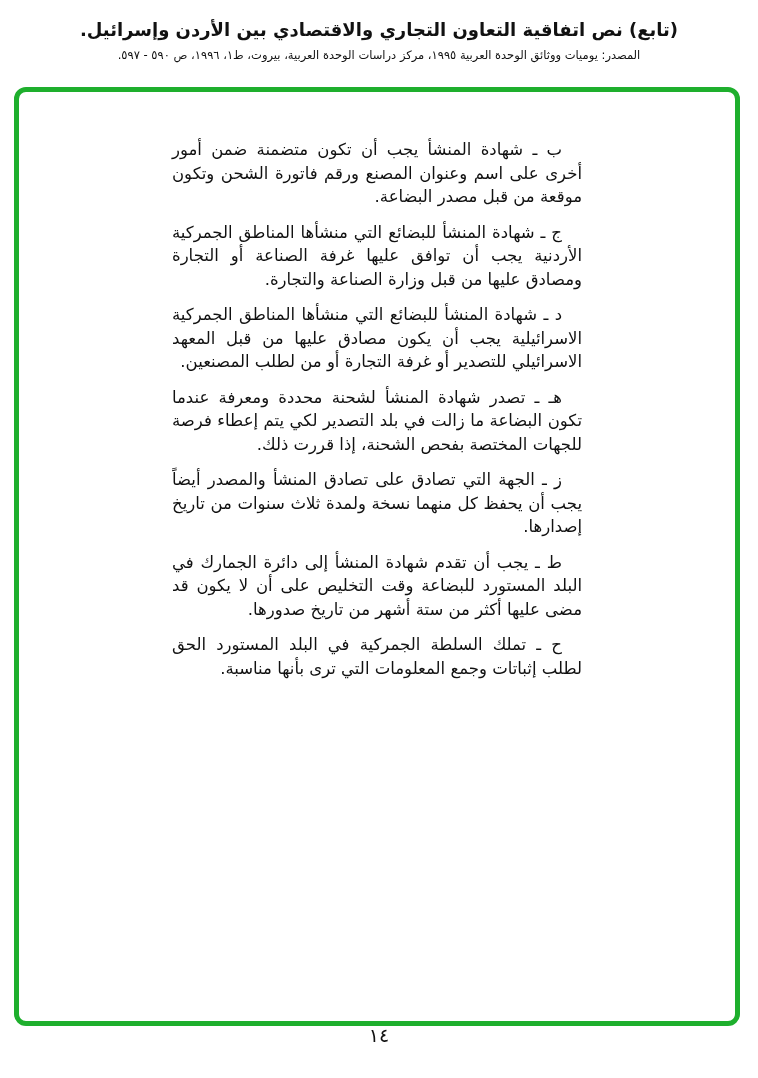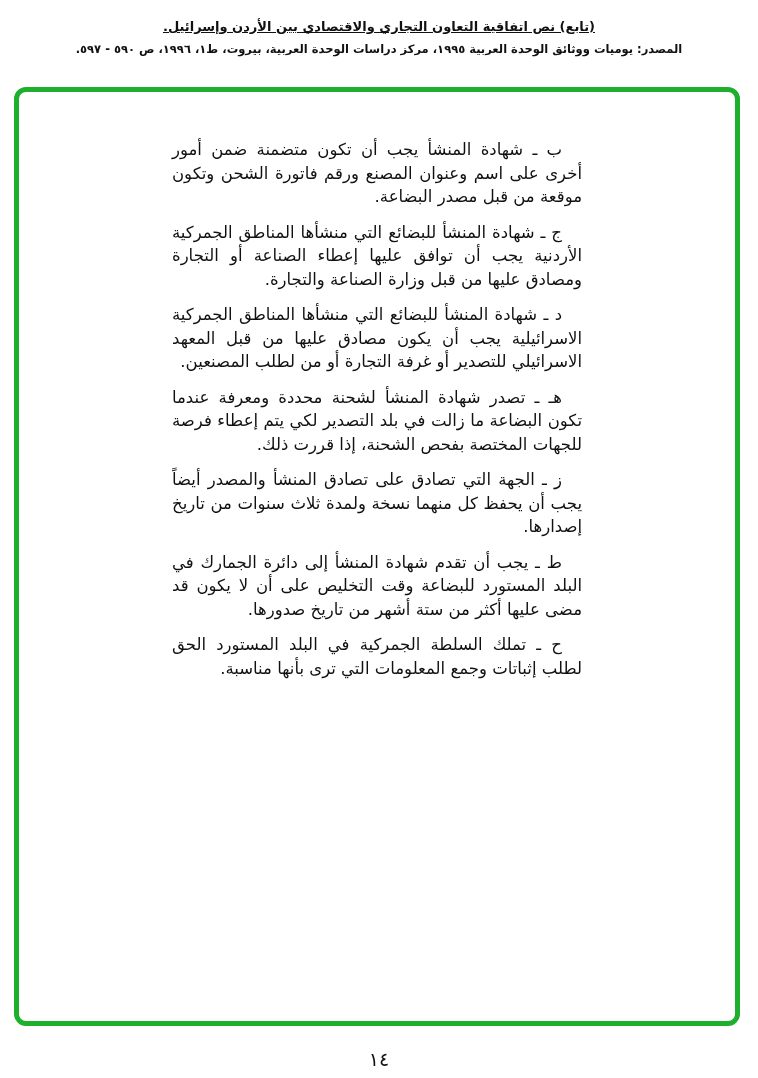--- a/index.html
+++ b/index.html
@@ -12,28 +12,27 @@
     font-family: "DejaVu Sans", sans-serif;
     color: #111111;
     overflow: hidden;
   }
   .header {
     direction: rtl;
     text-align: center;
     padding-top: 19px;
   }
   .title {
-    font-size: 13px;
+    font-size: 18px;
     font-weight: bold;
     letter-spacing: 0;
-    text-decoration: underline;
   }
   .source {
     font-size: 11.5px;
-    font-weight: bold;
+    font-weight: normal;
     margin-top: 8px;
   }
   .frame {
     position: absolute;
     top: 87px;
     left: 14px;
     width: 726px;
     height: 939px;
     border: 5px solid var(--frame-green, #1eaf2d);
     border-radius: 12px;
@@ -47,21 +46,21 @@
     margin: 46px auto 16px auto;
     font-size: 16.5px;
     line-height: 23.5px;
   }
   .para {
     margin: 0 0 12px 0;
     text-indent: 20px;
   }
   .footer {
     position: absolute;
-    top: 1048px;
+    top: 1024px;
     left: 0;
     width: 100%;
     text-align: center;
   }
   .page-number {
     font-size: 19px;
     color: #111111;
   }
 </style>
 </head>
@@ -70,21 +69,21 @@
 <div class="page">
 
   <header class="header">
     <div class="title">(تابع) نص اتفاقية التعاون التجاري والاقتصادي بين الأردن وإسرائيل.</div>
     <div class="source">المصدر: يوميات ووثائق الوحدة العربية ١٩٩٥، مركز دراسات الوحدة العربية، بيروت، ط١، ١٩٩٦، ص ٥٩٠ - ٥٩٧.</div>
   </header>
 
   <div class="frame">
     <div class="content">
         <p class="para">ب ـ شهادة المنشأ يجب أن تكون متضمنة ضمن أمور أخرى على اسم وعنوان المصنع ورقم فاتورة الشحن وتكون موقعة من قبل مصدر البضاعة.</p>
-        <p class="para">ج ـ شهادة المنشأ للبضائع التي منشأها المناطق الجمركية الأردنية يجب أن توافق عليها إعطاء الصناعة أو التجارة ومصادق عليها من قبل وزارة الصناعة والتجارة.</p>
+        <p class="para">ج ـ شهادة المنشأ للبضائع التي منشأها المناطق الجمركية الأردنية يجب أن توافق عليها غرفة الصناعة أو التجارة ومصادق عليها من قبل وزارة الصناعة والتجارة.</p>
         <p class="para">د ـ شهادة المنشأ للبضائع التي منشأها المناطق الجمركية الاسرائيلية يجب أن يكون مصادق عليها من قبل المعهد الاسرائيلي للتصدير أو غرفة التجارة أو من لطلب المصنعين.</p>
         <p class="para">هـ ـ تصدر شهادة المنشأ لشحنة محددة ومعرفة عندما تكون البضاعة ما زالت في بلد التصدير لكي يتم إعطاء فرصة للجهات المختصة بفحص الشحنة، إذا قررت ذلك.</p>
         <p class="para">ز ـ الجهة التي تصادق على تصادق المنشأ والمصدر أيضاً يجب أن يحفظ كل منهما نسخة ولمدة ثلاث سنوات من تاريخ إصدارها.</p>
         <p class="para">ط ـ يجب أن تقدم شهادة المنشأ إلى دائرة الجمارك في البلد المستورد للبضاعة وقت التخليص على أن لا يكون قد مضى عليها أكثر من ستة أشهر من تاريخ صدورها.</p>
         <p class="para">ح ـ تملك السلطة الجمركية في البلد المستورد الحق لطلب إثباتات وجمع المعلومات التي ترى بأنها مناسبة.</p>
       </div>
   </div>
 
   <footer class="footer">
     <span class="page-number">١٤</span>

